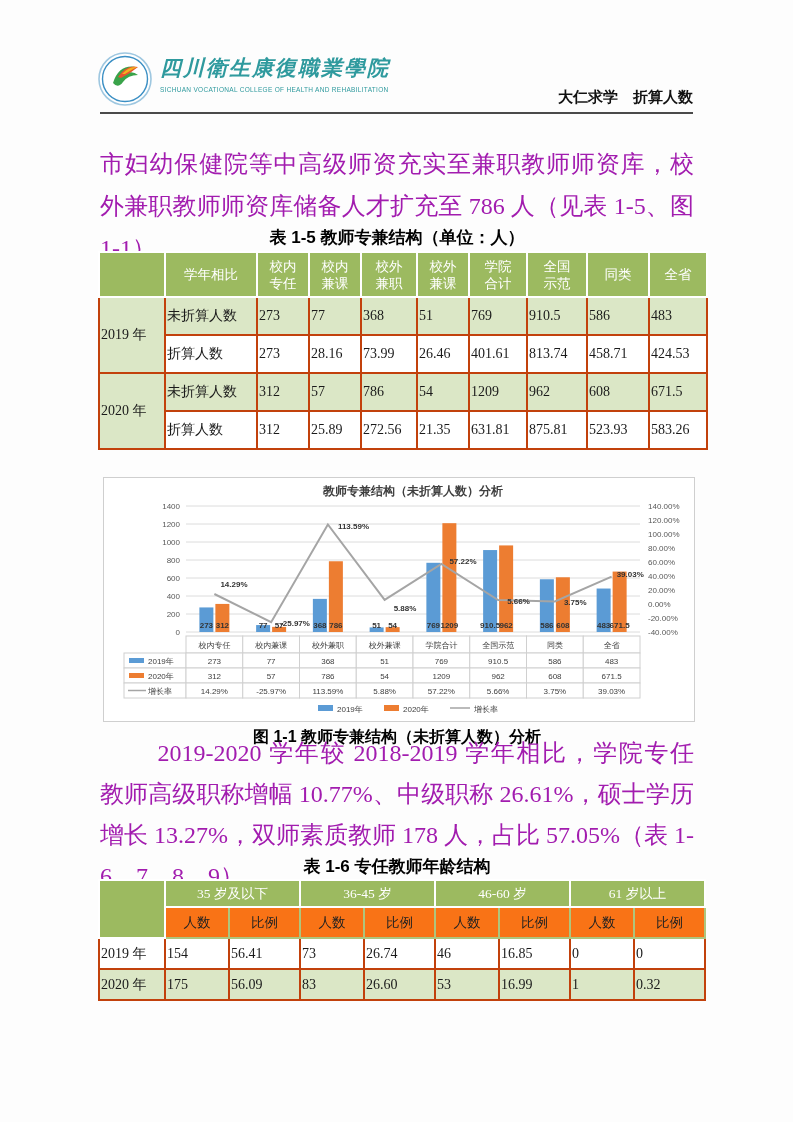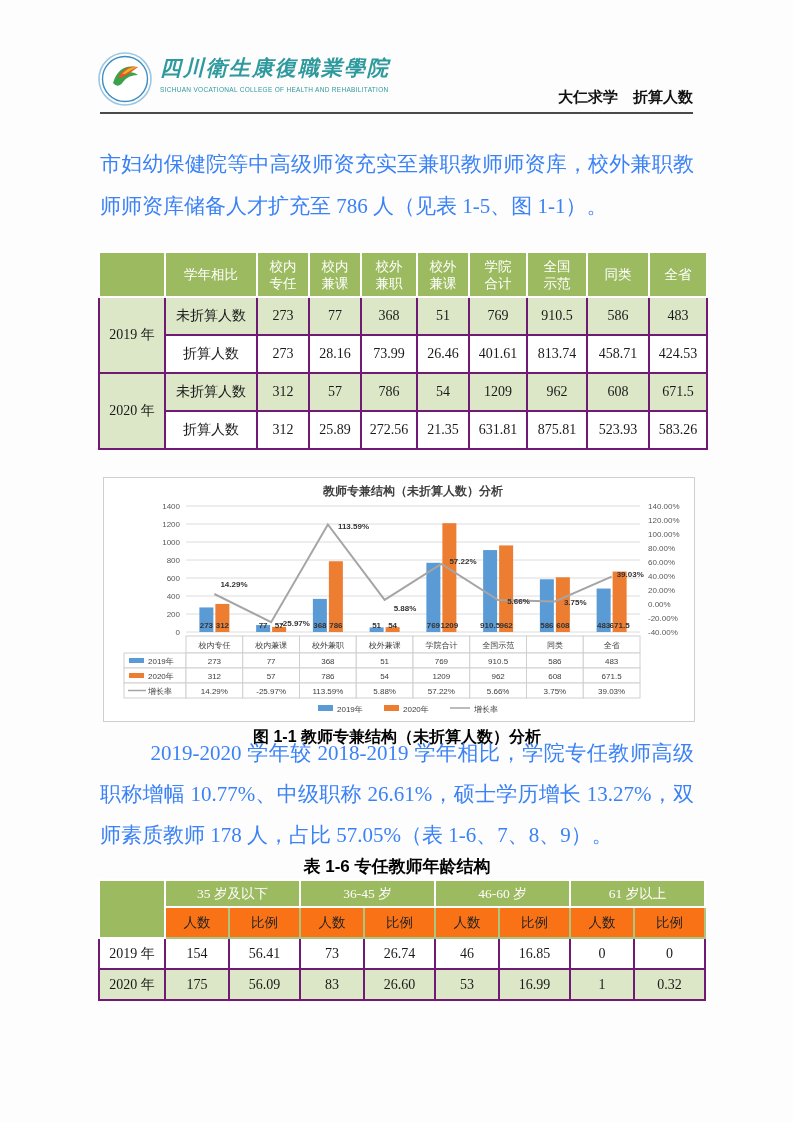--- a/index.html
+++ b/index.html
@@ -10,34 +10,34 @@
   
   .hdr-logo { position:absolute; left:98px; top:52px; display:flex; align-items:flex-start; }
   .emblem { width:54px; height:54px; }
   .hdr-names { margin-left:8px; padding-top:2px; }
   .college-zh { font-family:"Liberation Serif",serif; font-weight:bold; font-style:italic; font-size:21px; letter-spacing:2px; color:#2f9a9e; }
   .college-en { font-family:"Liberation Sans",sans-serif; font-size:6.5px; letter-spacing:0.3px; color:#2f9a9e; margin-top:4px; }
   .motto { position:absolute; right:100px; top:88px; font-family:"Liberation Sans",sans-serif; font-weight:bold; font-size:15px; color:#111; }
   .hdr-rule { position:absolute; left:100px; top:112px; width:593px; height:2px; background:#4a4a4a; }
 
   
-  .para { position:absolute; left:100px; width:594px; font-size:21px; line-height:42px; text-align:justify; color:#3b82f6; }
+  .para { position:absolute; left:100px; width:594px; font-size:24px; line-height:42px; text-align:justify; color:#a21caf; }
   .p1 { top:143px; }
   .p2 { top:733px; line-height:41px; text-indent:2.4em; }
 
   
   .sec-title { position:absolute; left:100px; width:594px; text-align:center; font-family:"Liberation Sans",sans-serif; font-weight:bold; color:#000; }
   .t15-title { top:226px; font-size:17px; }
   .fig-caption { top:727px; font-size:16px; }
   .t16-title { top:855px; font-size:17px; }
 
   
   table.gtable { position:absolute; left:98px; border-collapse:collapse; table-layout:fixed; font-size:14px; }
   table.gtable th { background:#9cba60; color:#fff; font-weight:normal; border:2px solid #fff; white-space:pre-line; font-size:13.5px; line-height:17px; padding:3px 1px; }
-  table.gtable td { border:2px solid #701a75; text-align:center; padding:2px 1px; background:#fff; }
+  table.gtable td { border:2px solid #c2410c; padding:2px 1px; background:#fff; }
   table.gtable .lt td { background:#dbe7c6; }
   table.gtable td.year { background:#dbe7c6; }
   .t15 { top:251px; width:608px; }
   .t15 thead tr { height:45px; }
   .t15 tbody tr { height:38px; }
   .t16 { top:879px; width:608px; }
   .t16 thead tr.gr1 { height:27px; }
   .t16 thead tr.gr2 { height:31px; }
   .t16 tbody tr { height:31px; }
   .t16 thead tr.gr2 th { background:#f97316; color:#222; border:2px solid #aec57d; }
@@ -71,20 +71,21 @@
     <div class="hdr-names">
       <div class="college-zh">四川衛生康復職業學院</div>
       <div class="college-en">SICHUAN VOCATIONAL COLLEGE OF HEALTH AND REHABILITATION</div>
     </div>
   </div>
   <div class="motto">大仁求学　折算人数</div>
   <div class="hdr-rule"></div>
 
   <div class="para p1">市妇幼保健院等中高级师资充实至兼职教师师资库，校外兼职教师师资库储备人才扩充至 786 人（见表 1-5、图 1-1）。</div>
 
+  <div class="sec-title t15-title">表 1-5  教师专兼结构（单位：人）</div>
   <table class="gtable t15">
     <colgroup>
       <col style="width:66px">
         <col style="width:92px">
       <col style="width:52px">
         <col style="width:52px">
         <col style="width:56px">
         <col style="width:52px">
       <col style="width:58px">
         <col style="width:60px">

